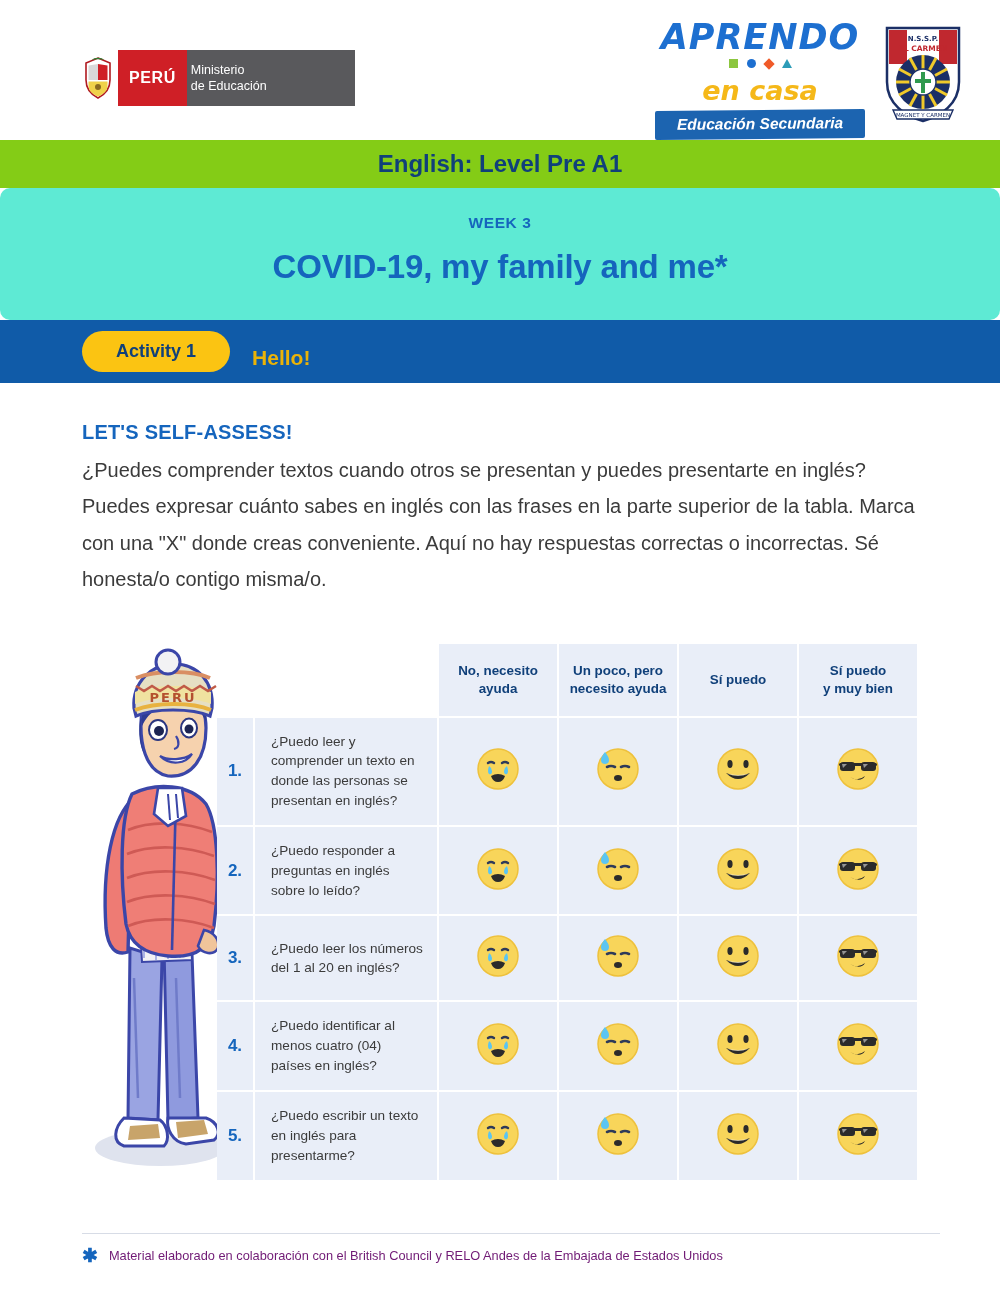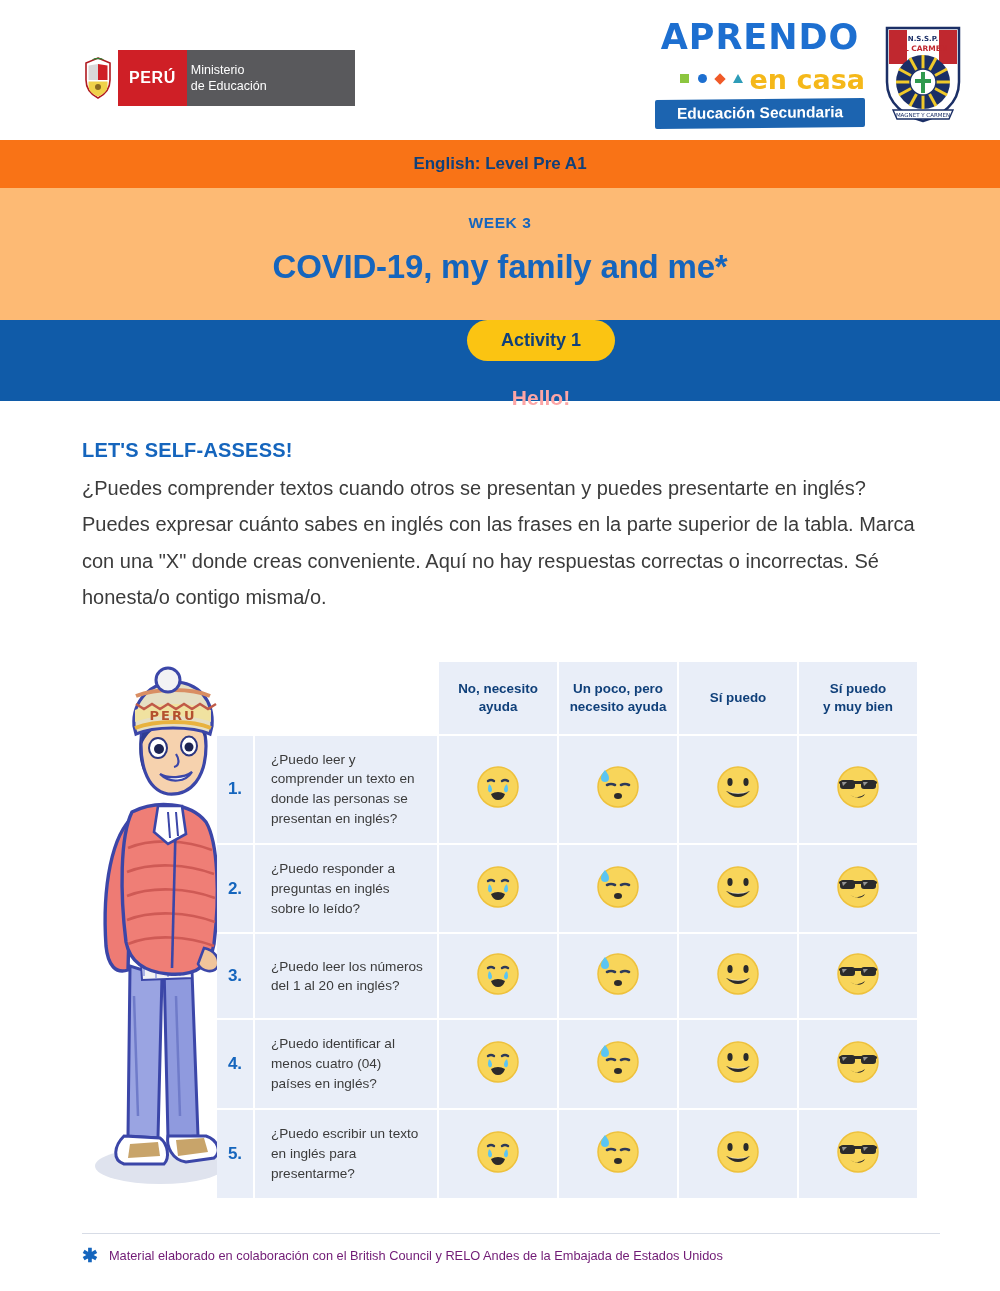--- a/index.html
+++ b/index.html
@@ -60,35 +60,37 @@
     font-size: 12.5px;
     line-height: 1.32;
   }
 
   .aprendo-logo {
     position: absolute;
     left: 655px;
     top: 20px;
     width: 210px;
     text-align: center;
+    font-style: italic;
   }
   .aprendo-word {
     font-size: 35px;
     font-weight: bold;
     color: #1d6fd0;
     letter-spacing: 1px;
     line-height: 1;
     font-family: "DejaVu Sans", sans-serif;
   }
   .aprendo-sub {
     display: flex;
     align-items: center;
     justify-content: flex-end;
     gap: 7px;
-    margin-top: 11px;
+    margin-top: 4px;
+    flex-direction: column;
   }
   .aprendo-shapes {
     display: flex;
     align-items: center;
     gap: 9px;
     padding-bottom: 2px;
   }
   .shp { width: 9px; height: 9px; }
   .shp.sq { background: #8cc63f; }
   .shp.ci { background: #1d6fd0; border-radius: 50%; }
@@ -120,70 +122,70 @@
   .crest {
     position: absolute;
     left: 881px;
     top: 24px;
     width: 84px;
     height: 100px;
   }
 
   
   .band-yellow {
-    background: #f97316;
+    background: #84cc16;
     height: 48px;
     display: flex;
     align-items: center;
     justify-content: center;
     color: #10407a;
-    font-size: 17px;
+    font-size: 24px;
     font-weight: bold;
   }
 
   
   .band-title {
-    background: #fdba74;
+    background: #5eead4;
     padding: 26px 0 34px 0;
     text-align: center;
+    border-radius: 10px;
   }
   .week-label {
     color: #1565bd;
     font-size: 15.5px;
     font-weight: bold;
     letter-spacing: 0.6px;
     margin-bottom: 16px;
   }
   .main-title {
     color: #1565bd;
     font-size: 33px;
     font-weight: bold;
     letter-spacing: -0.2px;
   }
 
   
   .band-activity {
     background: #105ba8;
-    height: 81px;
+    height: 63px;
     display: flex;
     align-items: center;
     padding-left: 82px;
-    gap: 12px;
-    flex-direction: column;
+    gap: 22px;
   }
   .activity-pill {
     background: #fbc412;
     color: #10407a;
     font-size: 18px;
     font-weight: bold;
     border-radius: 30px;
     padding: 10px 34px;
   }
   .activity-name {
-    color: #fca5a5;
+    color: #eab308;
     font-size: 21px;
     font-weight: bold;
     margin-top: 13px;
   }
 
   
   .content {
     padding: 38px 82px 0 82px;
   }
   .section-heading {

